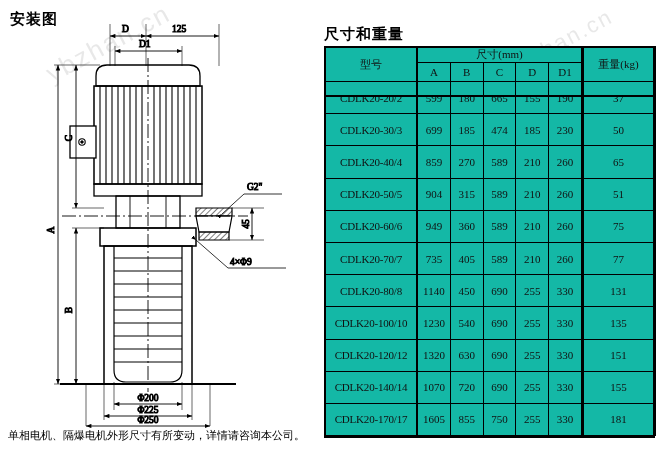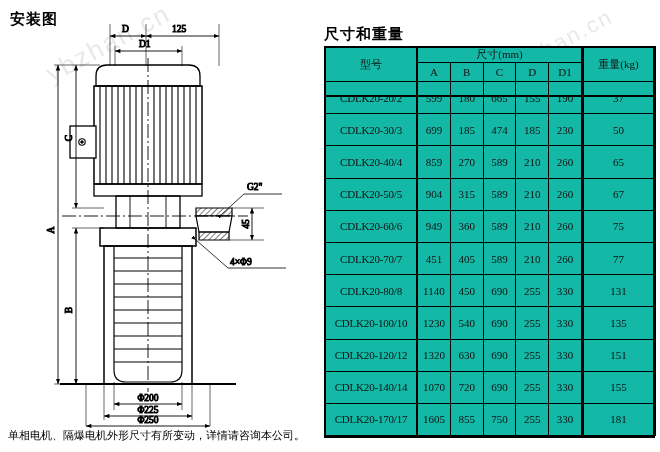--- a/index.html
+++ b/index.html
@@ -340,34 +340,34 @@
           <td class="col-num">260</td>
           <td class="col-num">65</td>
         </tr>
         <tr>
           <td class="col-model">CDLK20-50/5</td>
           <td class="col-num">904</td>
           <td class="col-num">315</td>
           <td class="col-num">589</td>
           <td class="col-num">210</td>
           <td class="col-num">260</td>
-          <td class="col-num">67</td>
+          <td class="col-num">51</td>
         </tr>
         <tr>
           <td class="col-model">CDLK20-60/6</td>
           <td class="col-num">949</td>
           <td class="col-num">360</td>
           <td class="col-num">589</td>
           <td class="col-num">210</td>
           <td class="col-num">260</td>
           <td class="col-num">75</td>
         </tr>
         <tr>
           <td class="col-model">CDLK20-70/7</td>
-          <td class="col-num">451</td>
+          <td class="col-num">735</td>
           <td class="col-num">405</td>
           <td class="col-num">589</td>
           <td class="col-num">210</td>
           <td class="col-num">260</td>
           <td class="col-num">77</td>
         </tr>
         <tr>
           <td class="col-model">CDLK20-80/8</td>
           <td class="col-num">1140</td>
           <td class="col-num">450</td>

